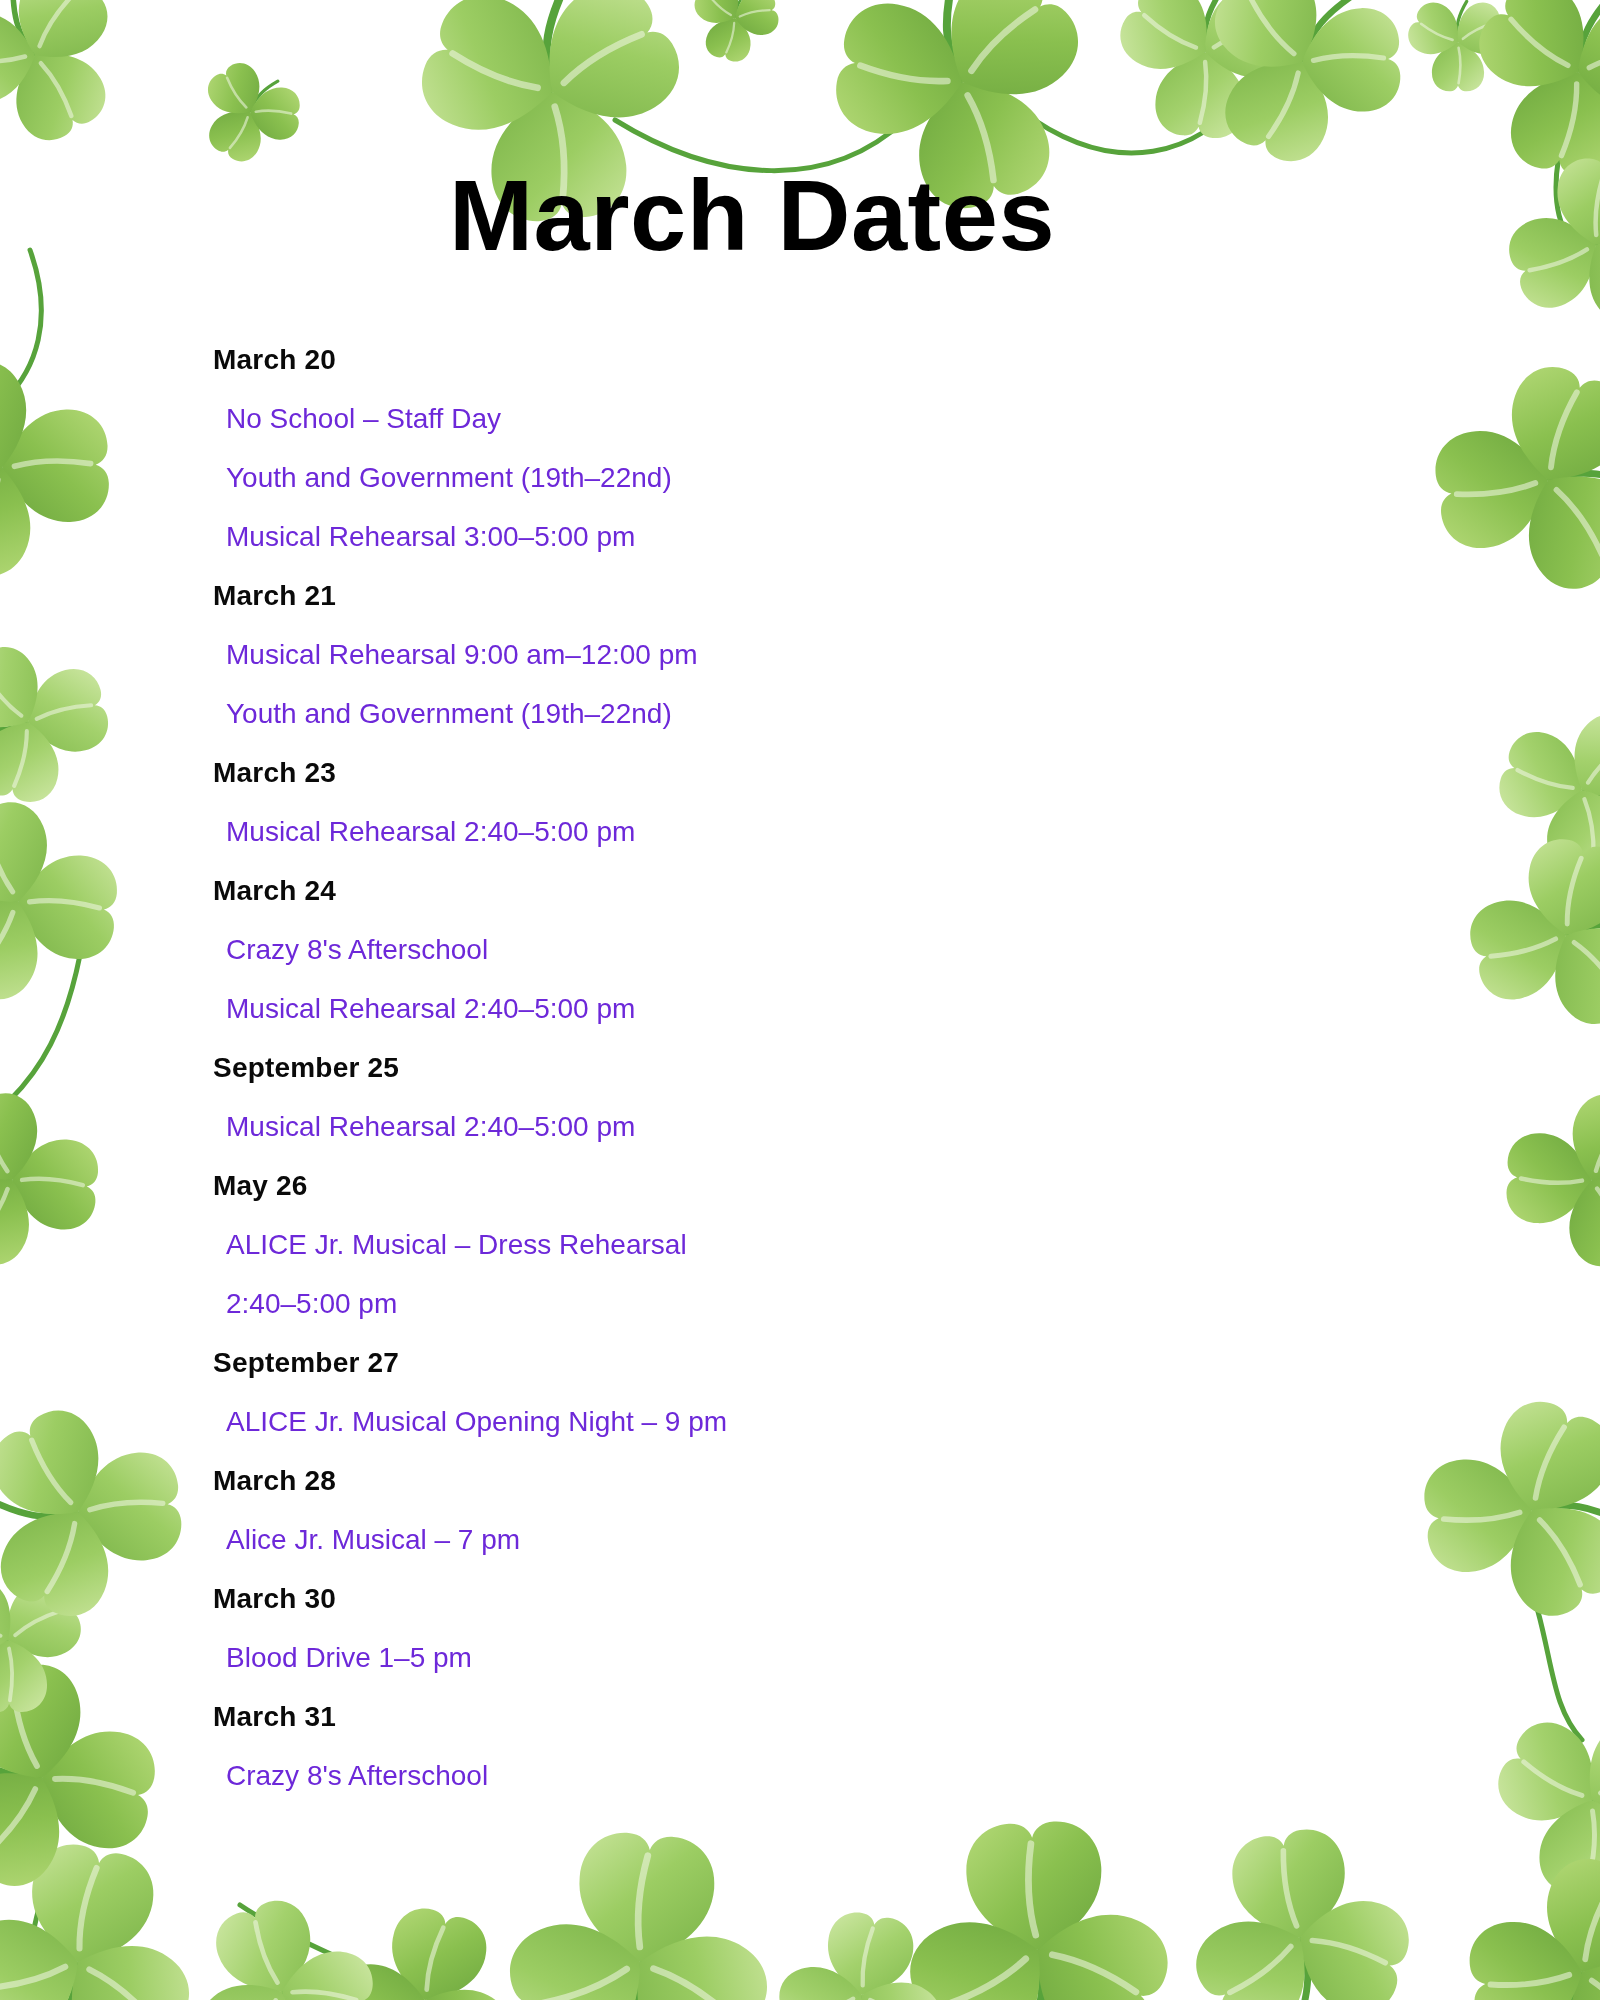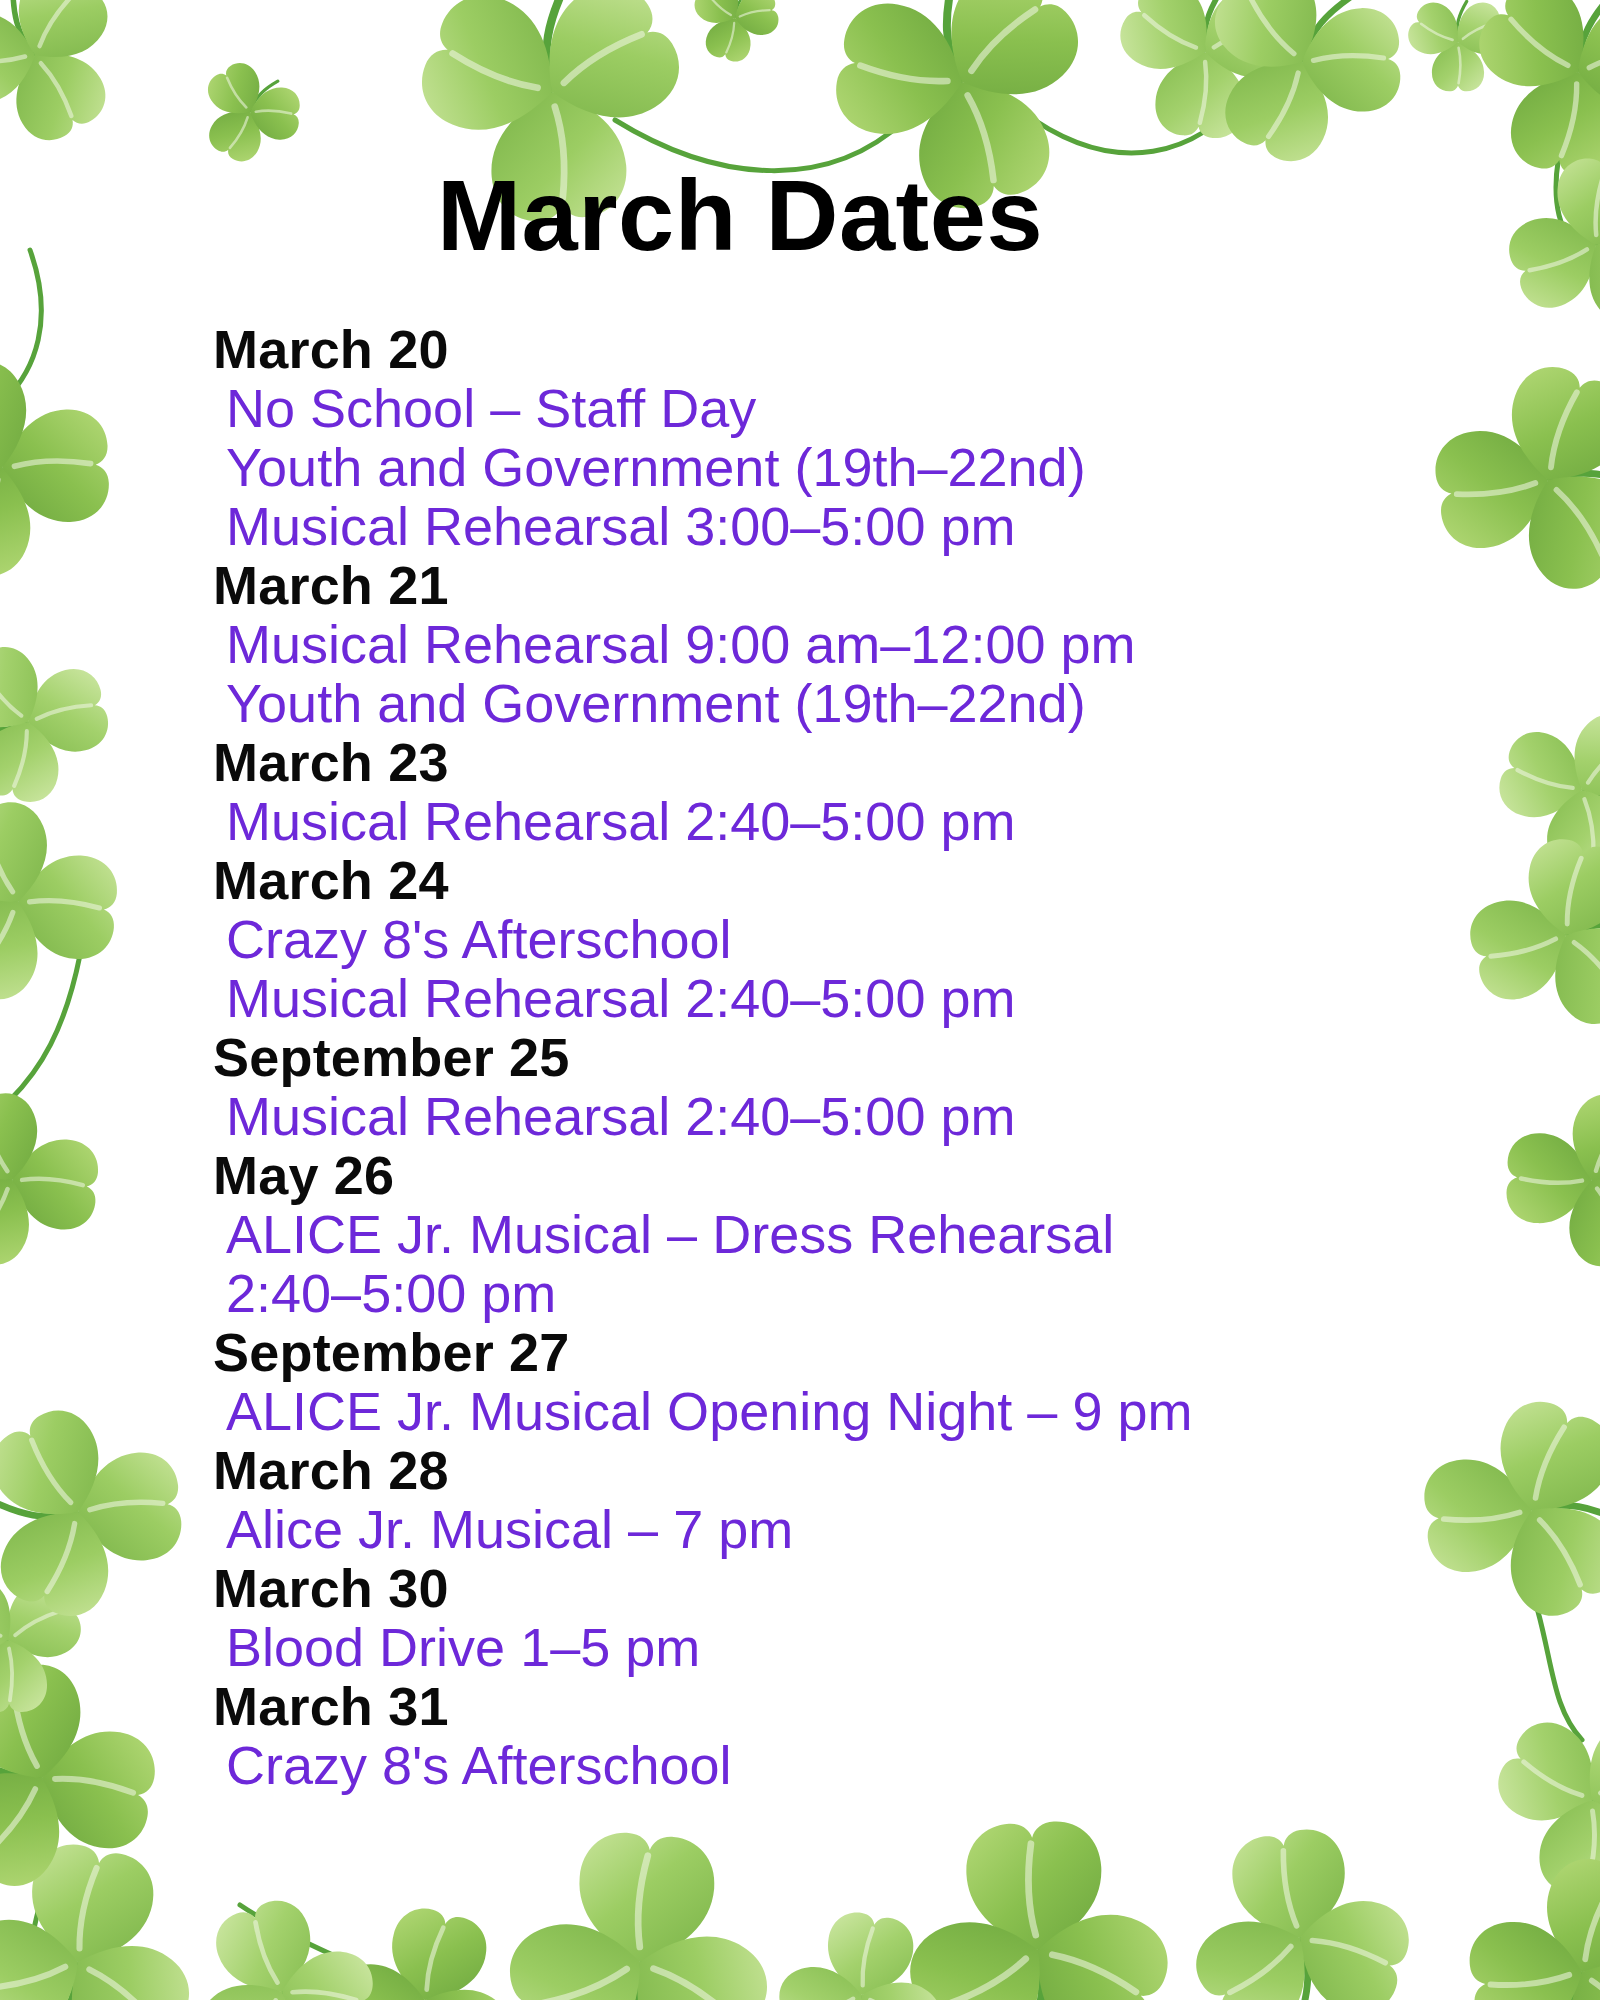--- a/index.html
+++ b/index.html
@@ -9,20 +9,21 @@
     background: #ffffff;
     overflow: hidden;
     position: relative;
     font-family: "Liberation Sans", sans-serif;
   }
   .page {
     position: absolute;
     inset: 0;
     width: 1480px;
     height: 2000px;
+    padding-left: 24px;
   }
   .clover-border {
     position: absolute;
     left: 0; top: 0;
     width: 1600px;
     height: 2000px;
     display: block;
   }
   .title {
     position: absolute;
@@ -34,23 +35,23 @@
     font-size: 101px;
     line-height: 101px;
     font-weight: 700;
     letter-spacing: 0.5px;
     color: #000000;
     z-index: 2;
   }
   .schedule {
     position: absolute;
     left: 213px;
-    top: 320px;
+    top: 330px;
     width: 1200px;
-    font-size: 54px;
+    font-size: 28px;
     line-height: 59px;
     color: #1c1c1c;
     z-index: 2;
   }
   .schedule .line { white-space: nowrap; }
   .schedule .date {
     font-weight: 700;
     color: #0a0a0a;
     letter-spacing: 0.2px;
   }

